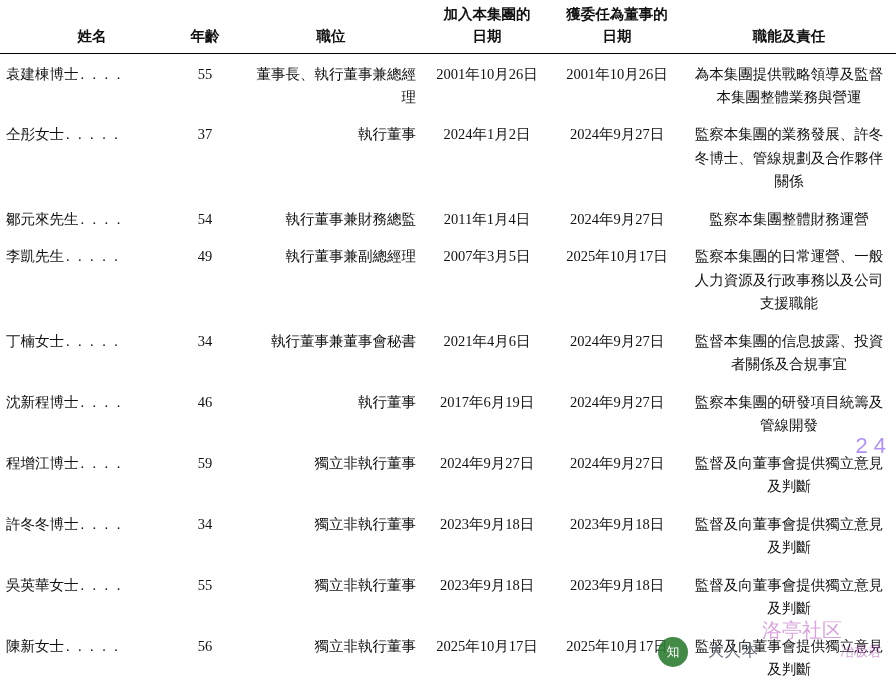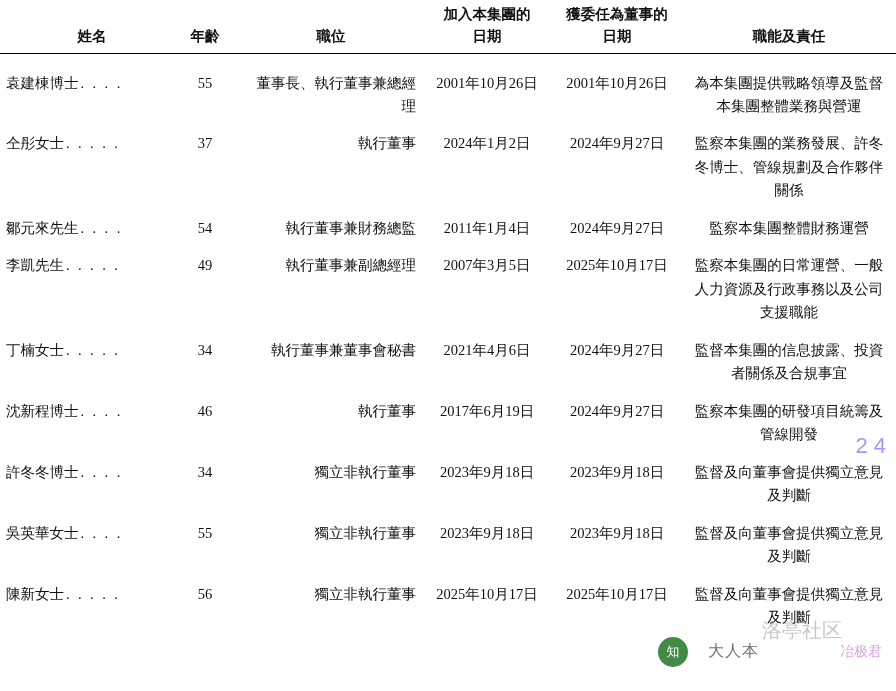--- a/index.html
+++ b/index.html
@@ -47,21 +47,21 @@
   th.col-appt   { width: 130px; text-align: center; }
   th.col-duty   { width: 214px; text-align: center; }
 
   th.col-name .hdr-line { text-align: left; padding-left: 14px; }
 
   table.directors tbody td {
     vertical-align: top;
     padding: 7px 6px 7px 6px;
     line-height: 1.62;
   }
-  tbody tr:first-child td { padding-top: 18px; font-family: Liberation Serif, serif; }
+  tbody tr:first-child td { padding-top: 9px; font-family: Liberation Serif, serif; }
 
   td.c-name {
     text-align: left;
     padding-left: 14px;
     white-space: nowrap;
   }
   td.c-name .dots {
     letter-spacing: 2.4px;
     margin-left: 2px;
   }
@@ -102,21 +102,21 @@
     font-size: 16px;
     color: #5b6270;
     font-family: "Liberation Sans", sans-serif;
     letter-spacing: 1px;
   }
   .wm-ghost1 {
     position: absolute;
     right: 46px;
     top: -6px;
     font-size: 20px;
-    color: #737373;
+    color: #a21caf;
     opacity: 0.45;
     font-family: "Liberation Sans", sans-serif;
   }
   .wm-ghost2 {
     position: absolute;
     right: 6px;
     top: 20px;
     font-size: 14px;
     color: #a21caf;
     opacity: 0.45;
@@ -212,20 +212,28 @@
       <tr>
         <td class="c-name"><span>沈新程博士</span><span class="dots">. . . .</span></td>
         <td class="c-age">46</td>
         <td class="c-pos">執行董事</td>
         <td class="c-join">2017年6月19日</td>
         <td class="c-appt">2024年9月27日</td>
         <td class="c-duty">監察本集團的研發項目統籌及管線開發</td>
       </tr>
 
 
+      <tr>
+        <td class="c-name"><span>程增江博士</span><span class="dots">. . . .</span></td>
+        <td class="c-age">59</td>
+        <td class="c-pos">獨立非執行董事</td>
+        <td class="c-join">2024年9月27日</td>
+        <td class="c-appt">2024年9月27日</td>
+        <td class="c-duty">監督及向董事會提供獨立意見及判斷</td>
+      </tr>
 
       <tr>
         <td class="c-name"><span>許冬冬博士</span><span class="dots">. . . .</span></td>
         <td class="c-age">34</td>
         <td class="c-pos">獨立非執行董事</td>
         <td class="c-join">2023年9月18日</td>
         <td class="c-appt">2023年9月18日</td>
         <td class="c-duty">監督及向董事會提供獨立意見及判斷</td>
       </tr>
 

